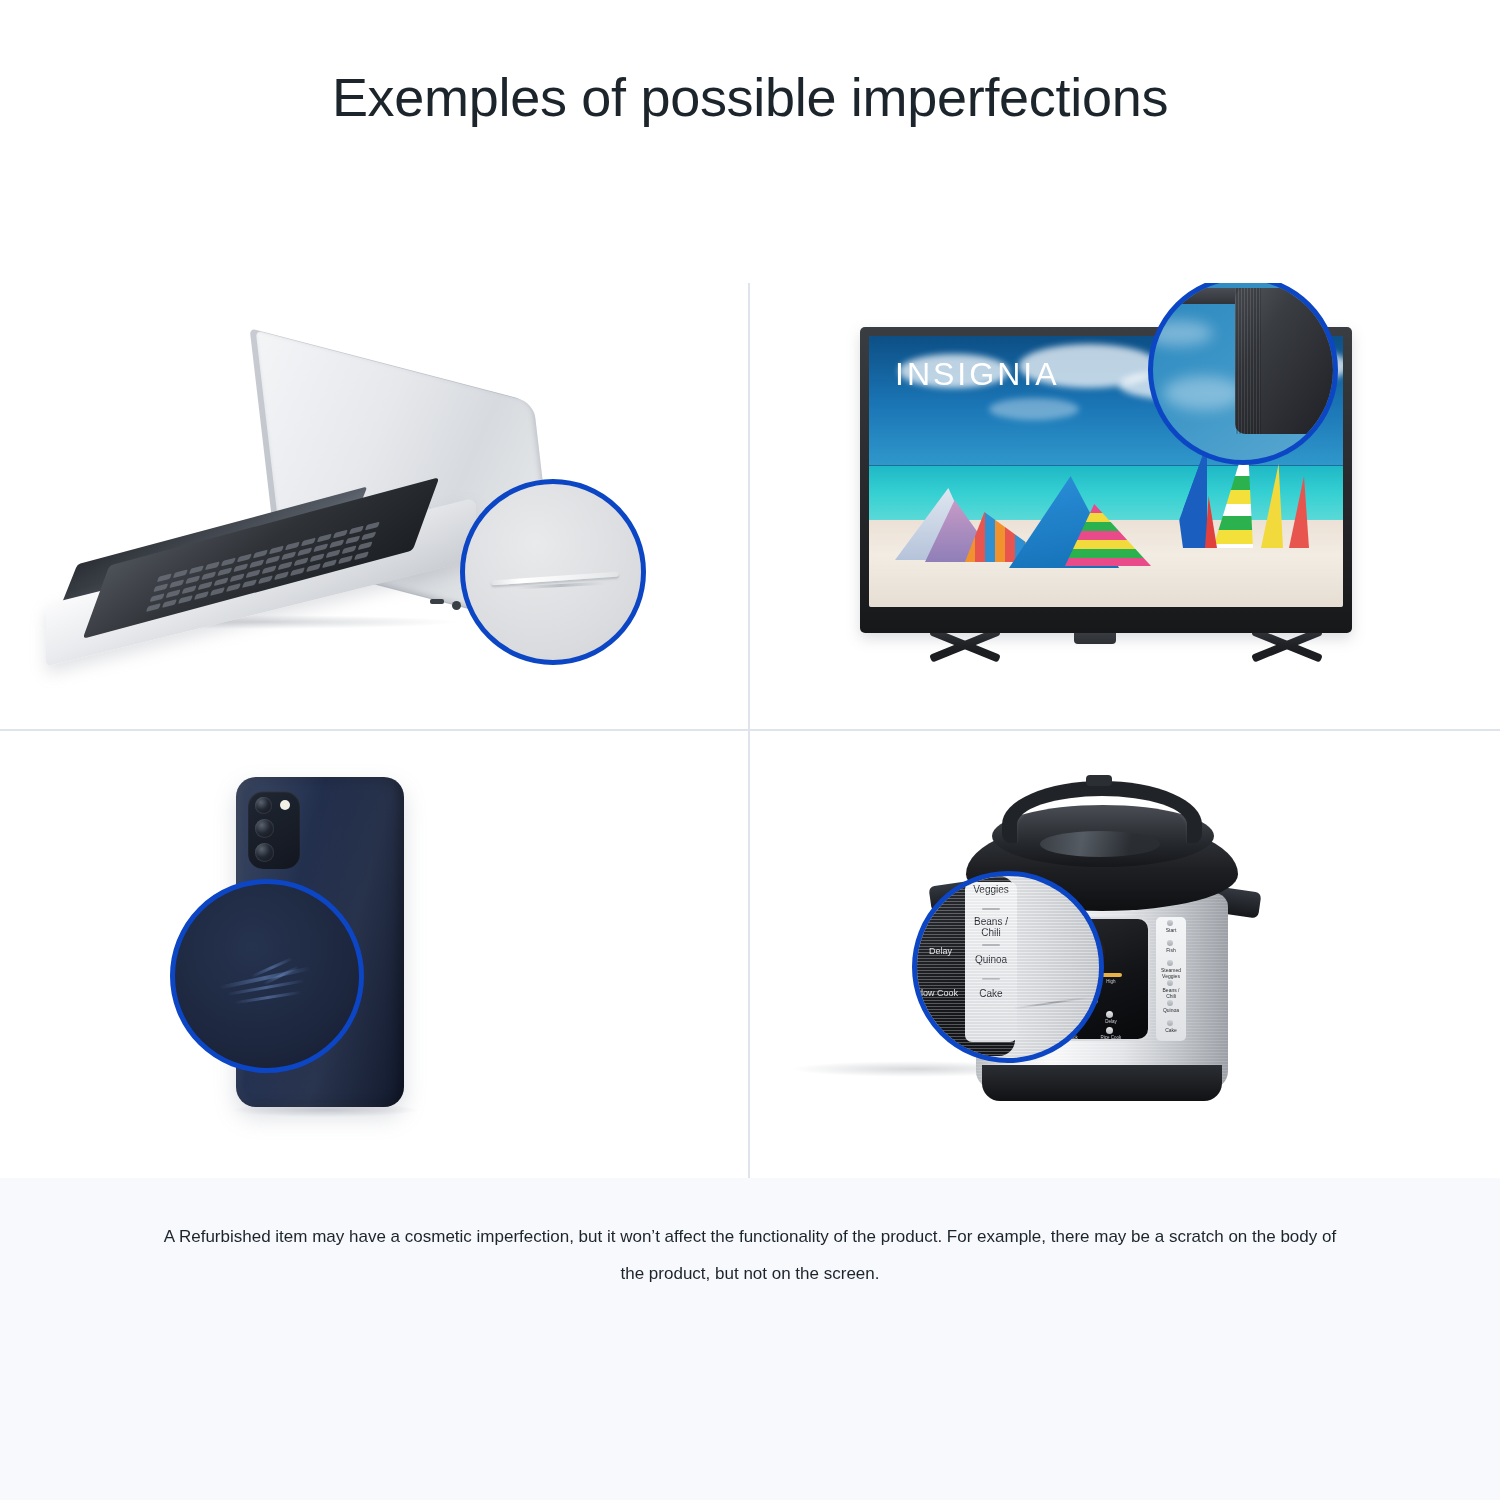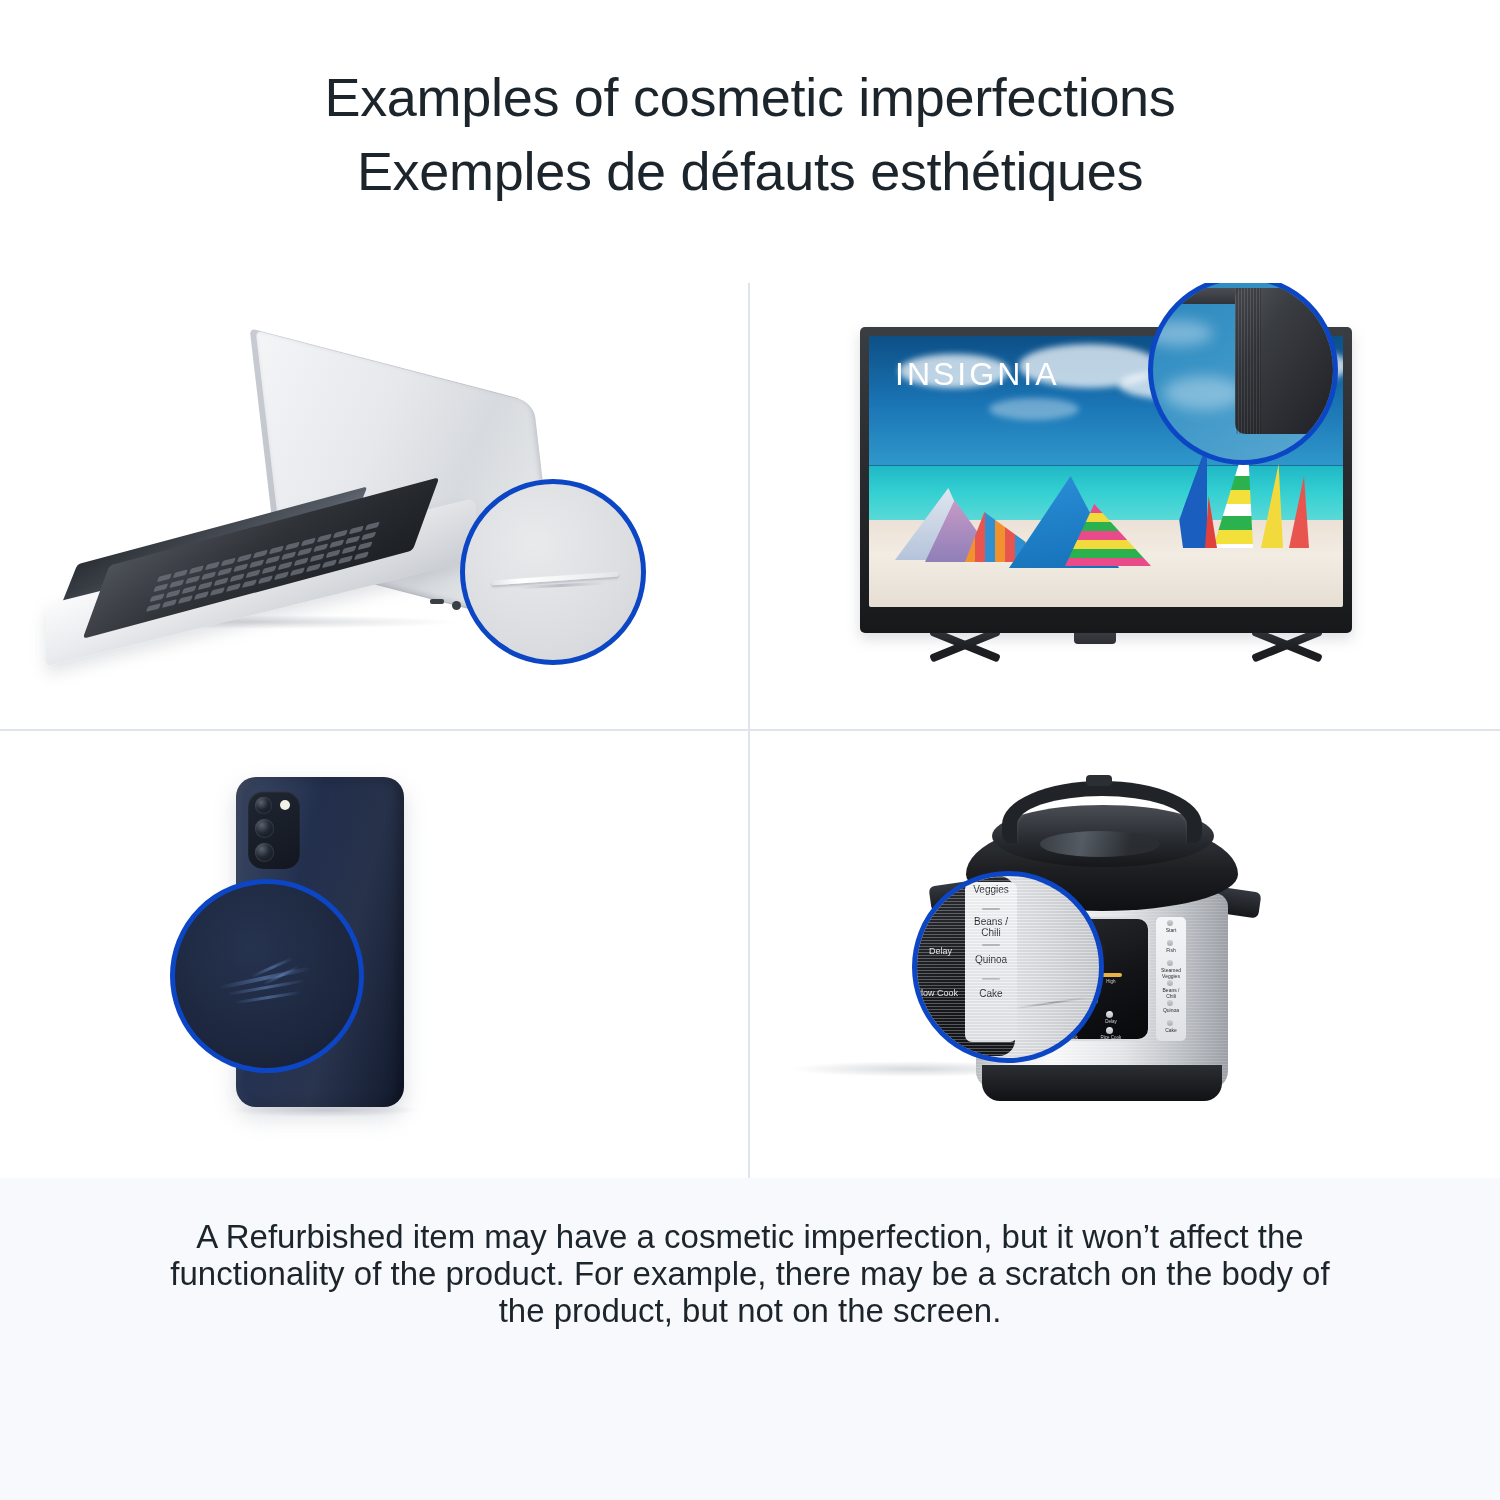--- a/index.html
+++ b/index.html
@@ -293,31 +293,30 @@
   .mag-cooker .part-lbl{
     position:absolute; left:-6px; color:#e3e5e8; font-size:9px;
   }
 
   
   .footer {
     position:absolute; left:0; top:1178px; width:1500px; height:322px;
     background:#f8f9fc; padding:40px 150px 0 150px;
     text-align:center; color:#1d252c;
   }
-  .para { font-size:33px; line-height:37px; }
+  .para { font-size:17px; line-height:37px; }
   .para + .para { margin-top:30px; }
 </style>
 </head>
 <body>
 
 <div class="page">
 
   <div class="title-block">
-    <div class="title-line">Examples of cosmetic imperfections</div>
-    <div class="title-line">Exemples de défauts esthétiques</div>
+    <div class="title-line">Exemples of possible imperfections</div>
   </div>
 
   <div class="grid">
 
     <div class="cell tl">
       <div class="laptop-wrap">
         <div class="lap-shadow"></div>
         <div class="lap-lid-edge"></div>
         <div class="lap-lid"></div>
         <div class="dell-logo"></div>

